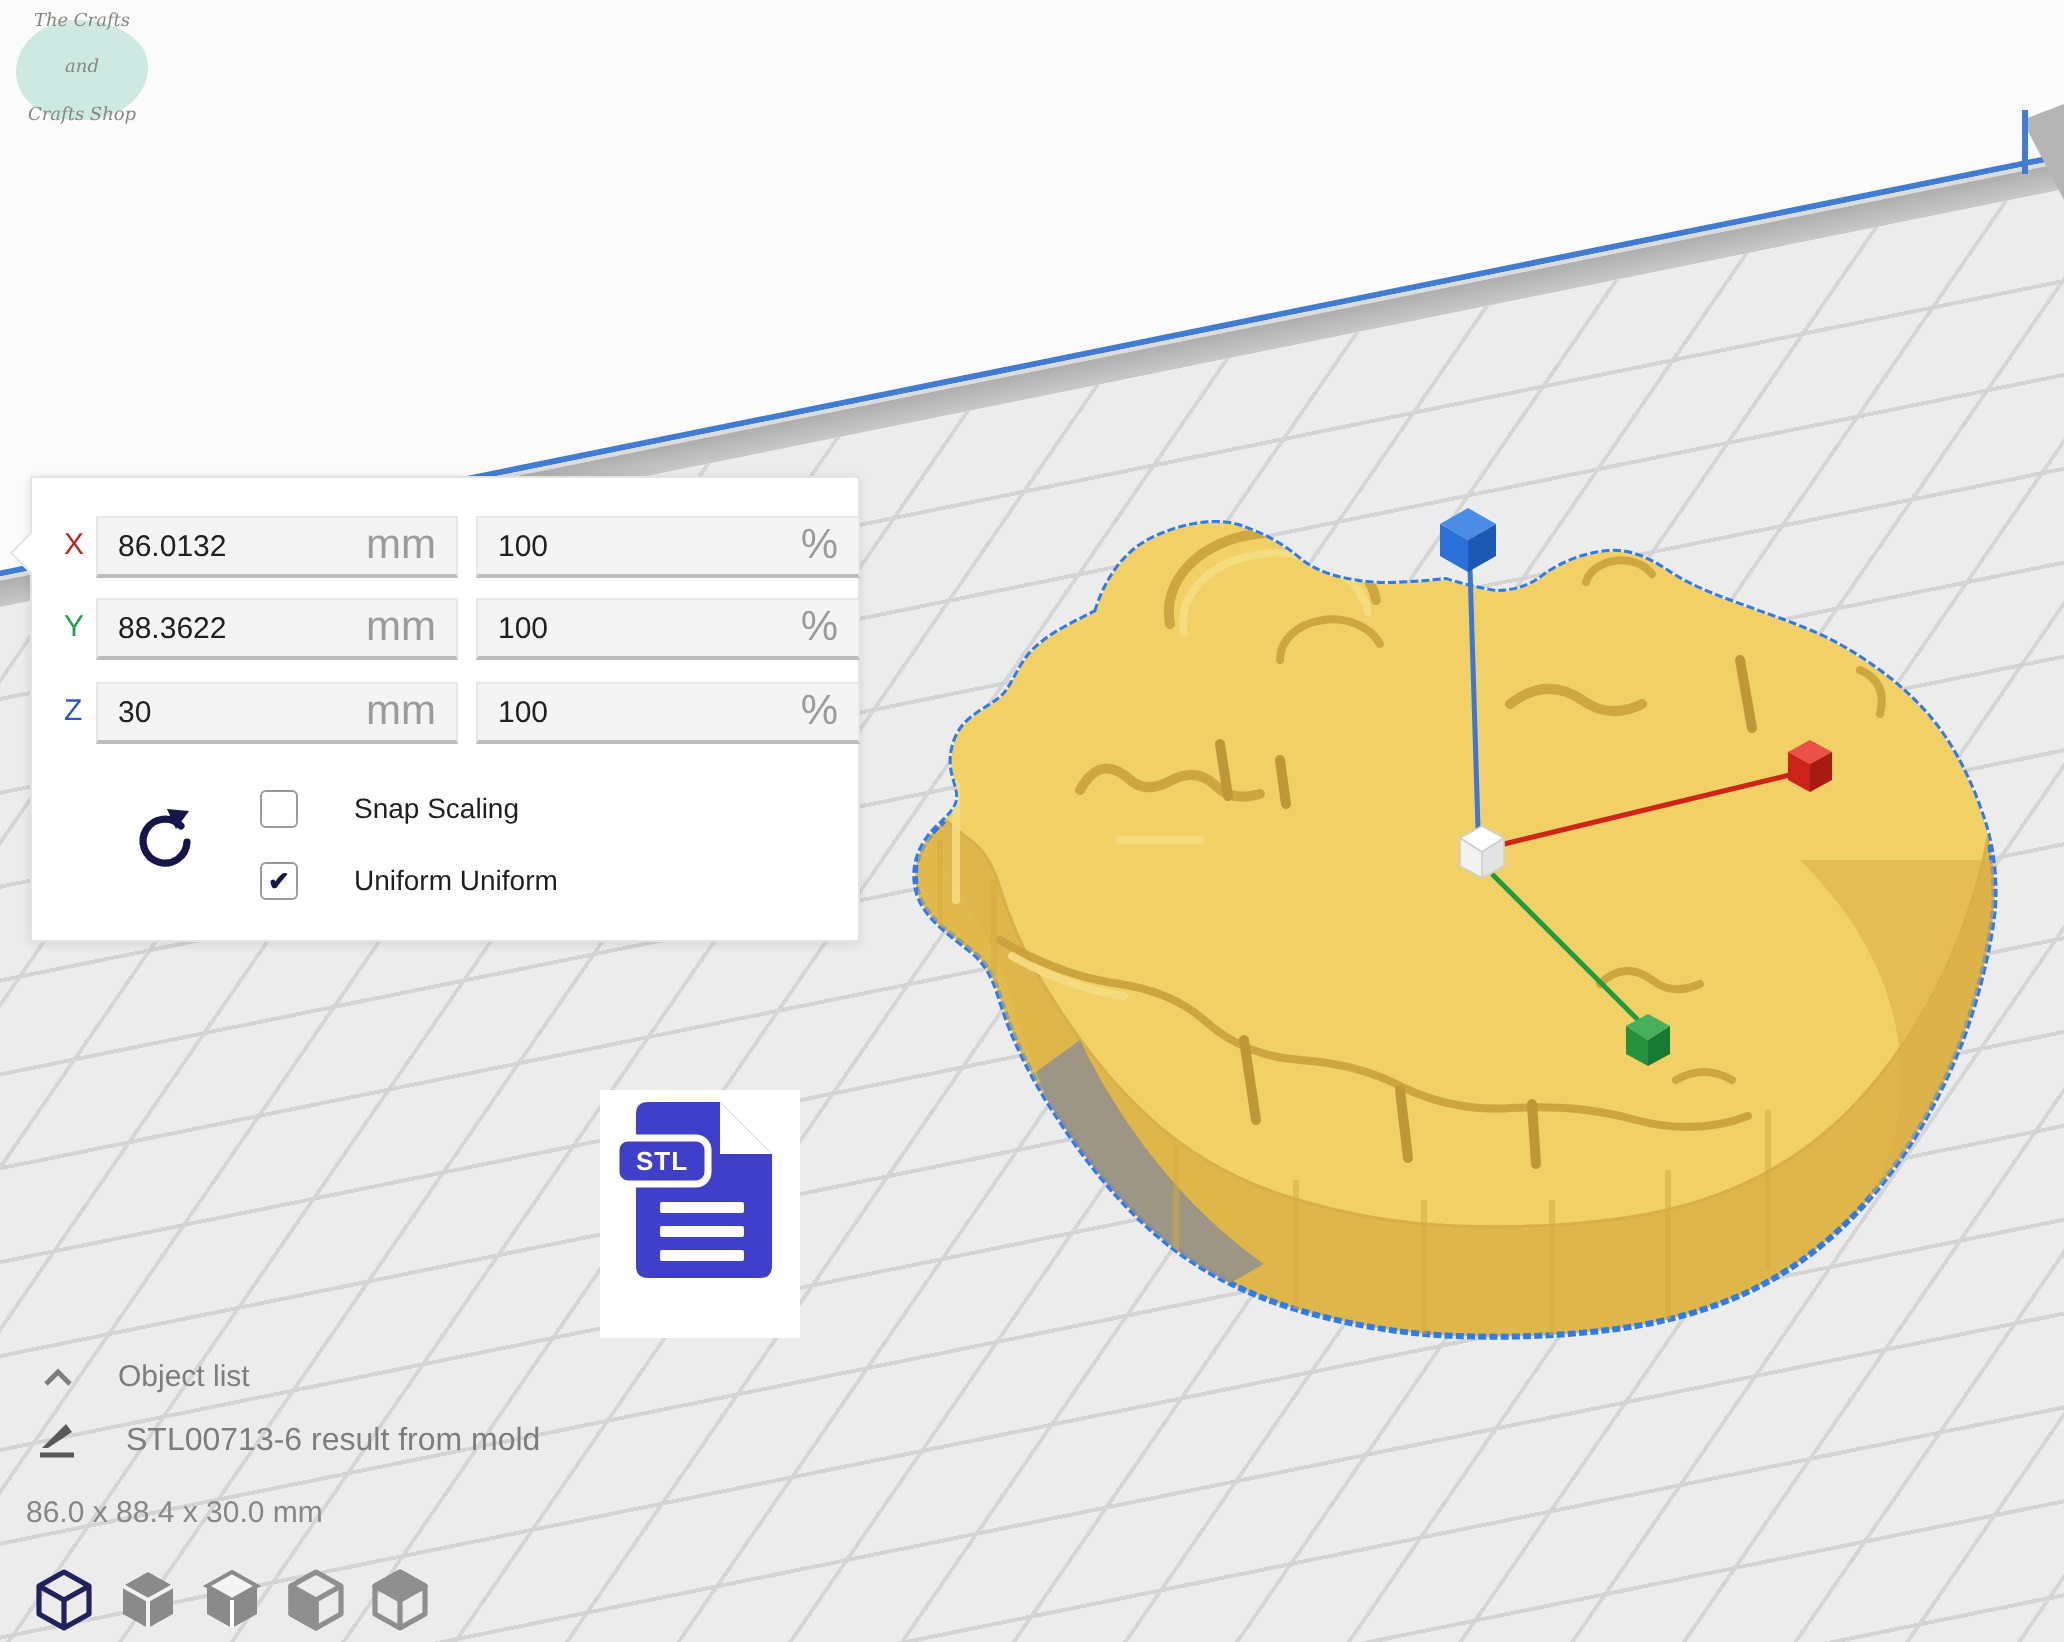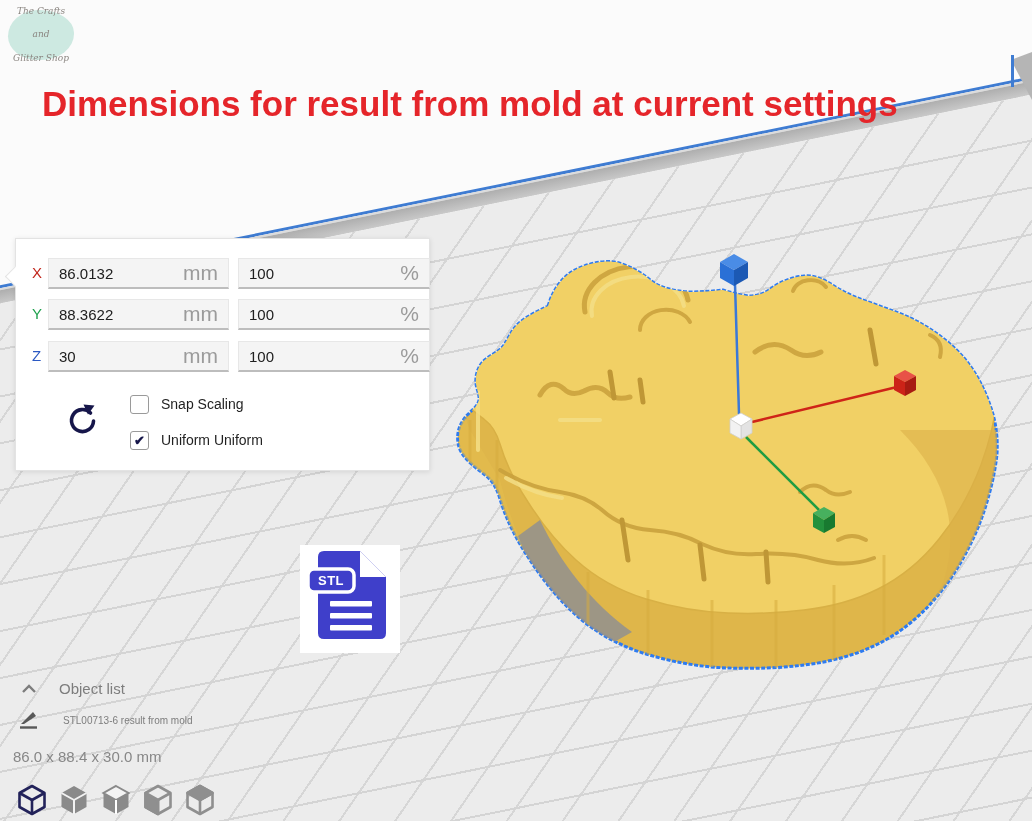--- a/index.html
+++ b/index.html
@@ -49,33 +49,33 @@
                  font-family:"Liberation Sans",sans-serif; font-size:15px; color:#202020; padding:0 4px 0 10px; }
   .field .unit { font-size:21px; color:#9b9b9b; padding-right:10px; }
   .reset-btn { position:absolute; left:48px; top:163px; width:36px; height:38px; cursor:pointer; }
   .chk-row { position:absolute; left:114px; height:20px; display:flex; align-items:center; }
   .chk-row.snap { top:155px; } .chk-row.uniform { top:191px; }
   .checkbox { width:19px; height:19px; background:#fff; border:1px solid #9a9a9a; border-radius:3px;
               display:flex; align-items:center; justify-content:center;
               font-size:13px; font-weight:bold; color:#16164a; }
   .checkbox .mark { visibility:hidden; }
   .checkbox.checked .mark { visibility:visible; }
-  .chk-label { margin-left:12px; font-size:14px; color:#1f1f1f; }
-
-  
-  .stl-card { position:absolute; left:300px; top:545px; width:100px; height:108px; background:#ffffff; }
+  .chk-label { margin-left:28px; font-size:14px; color:#1f1f1f; }
+
+  
+  .stl-card { position:absolute; left:300px; top:545px; width:100px; height:124px; background:#ffffff; }
   .stl-badge-text { font:bold 13px "Liberation Sans",sans-serif; fill:#ffffff; letter-spacing:.5px; }
 
   
   .objlist-header { position:absolute; left:0; top:680px; display:flex; align-items:center; }
   .objlist-item   { position:absolute; left:0; top:711px; display:flex; align-items:center; }
   .caret-icon { margin-left:21px; }
   .mesh-icon { margin-left:18px; }
   .objlist-header .txt { margin-left:22px; font-size:15px; color:#7d7d7d; }
-  .objlist-item .txt { margin-left:23px; font-size:10px; color:#7d7d7d; }
+  .objlist-item .txt { margin-left:23px; font-size:16px; color:#7d7d7d; }
   .dims-text { position:absolute; left:13px; top:748px; font-size:15px; color:#878787; }
   .view-toolbar { position:absolute; left:14px; top:782px; display:flex; gap:6px; align-items:center; }
   .view-btn { width:36px; height:36px; display:flex; align-items:center; justify-content:center; cursor:pointer; }
 
   svg { display:block; }
 </style>
 </head>
 <body>
 
 <div class="stage">
@@ -85,23 +85,22 @@
     <div class="plane-edge-light"></div>
     <div class="plane-edge-band"></div>
     <div class="plane-grid"></div>
   </div>
   <div class="corner-fill"></div>
   <div class="vline-blue"></div>
 
   <div class="logo">
     <span>The Crafts</span>
     <span>and</span>
-    <span>Glitter Shop</span>
-  </div>
-  <div class="page-title">Dimensions for result from mold at current settings</div>
+    <span>Crafts Shop</span>
+  </div>
 
   <svg style="position:absolute; left:430px; top:228px;" width="610" height="465" viewBox="430 228 610 465">
     <defs>
       <path id="blob" d="M548 306 C553 290 562 276 577 269 C592 262 610 259 622 264 C633 268 642 273 650 280
         C660 288 674 291 690 292 C702 292 714 291 723 290 Q735 294 748 296 Q762 296 772 288
         C780 282 792 277 804 276 C815 275 825 280 834 286 C846 294 860 299 874 304
         C890 310 906 315 920 323 C936 332 952 344 964 358 C976 372 985 390 991 408
         C996 422 998 438 997 454 C995 474 989 498 981 520 C971 546 957 572 939 594
         C923 614 902 632 878 644 C856 655 830 662 804 665 C780 668 754 669 728 668
         C700 667 672 662 646 654 C620 646 596 633 576 615 C558 599 542 579 528 557

